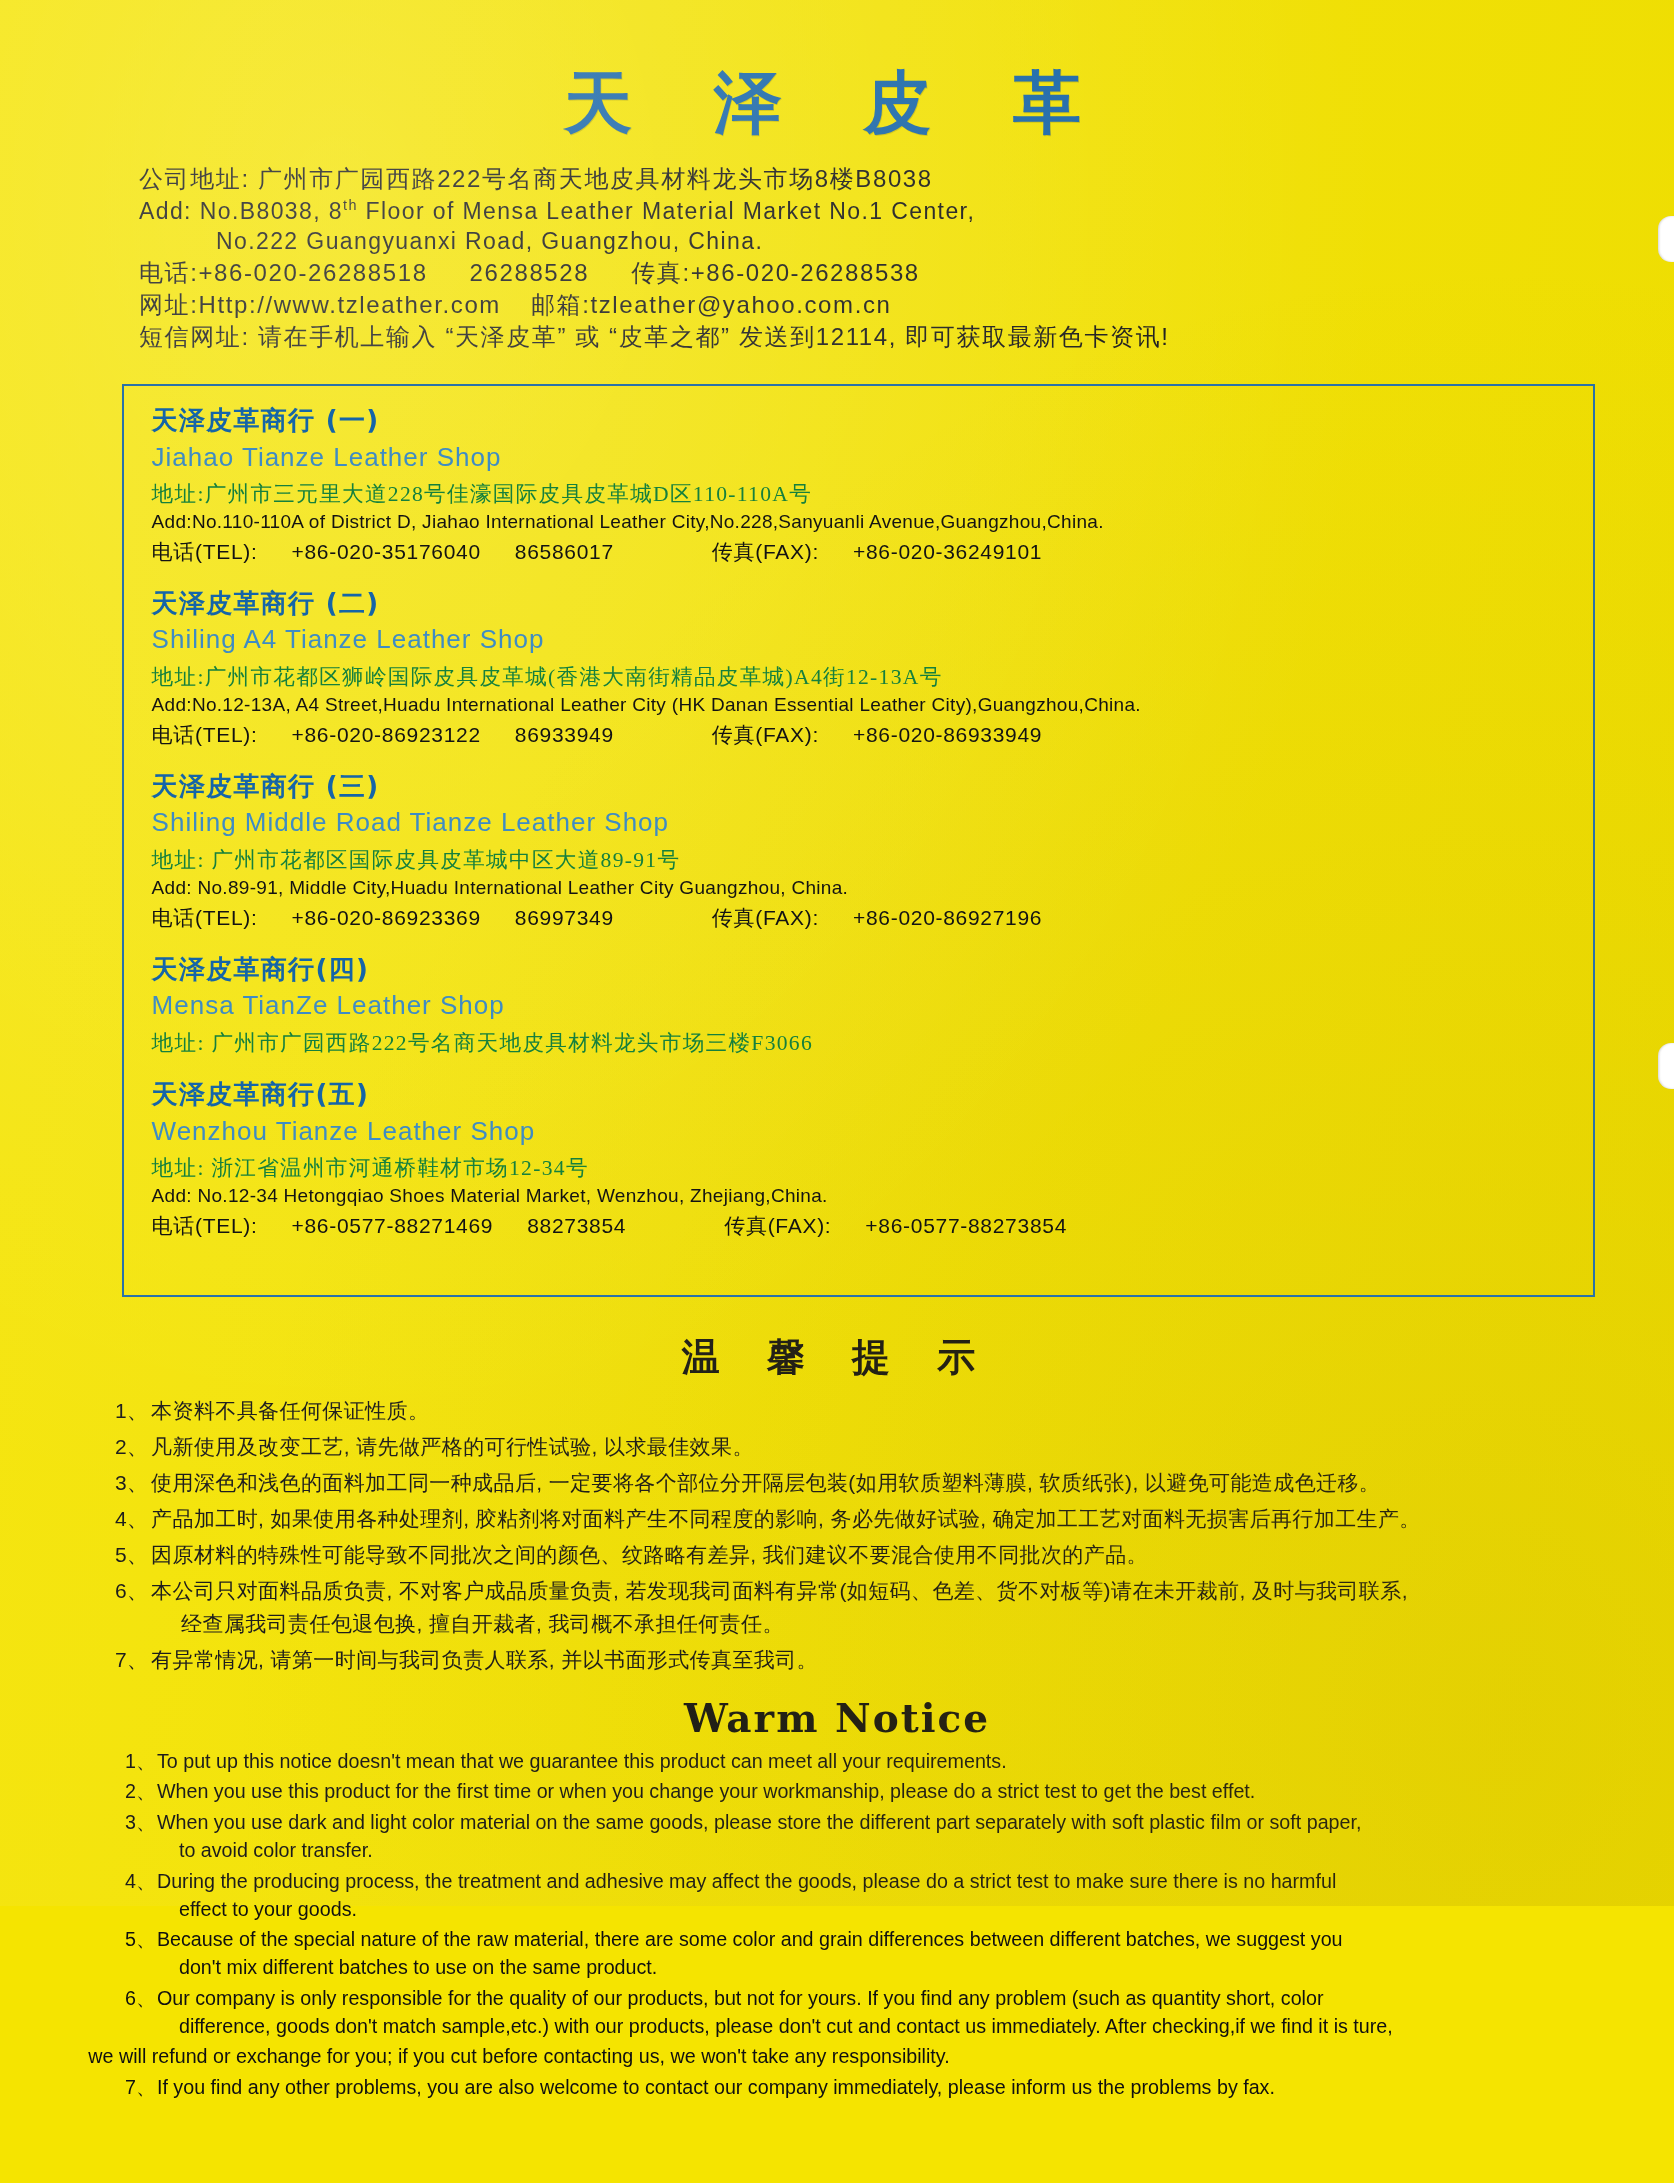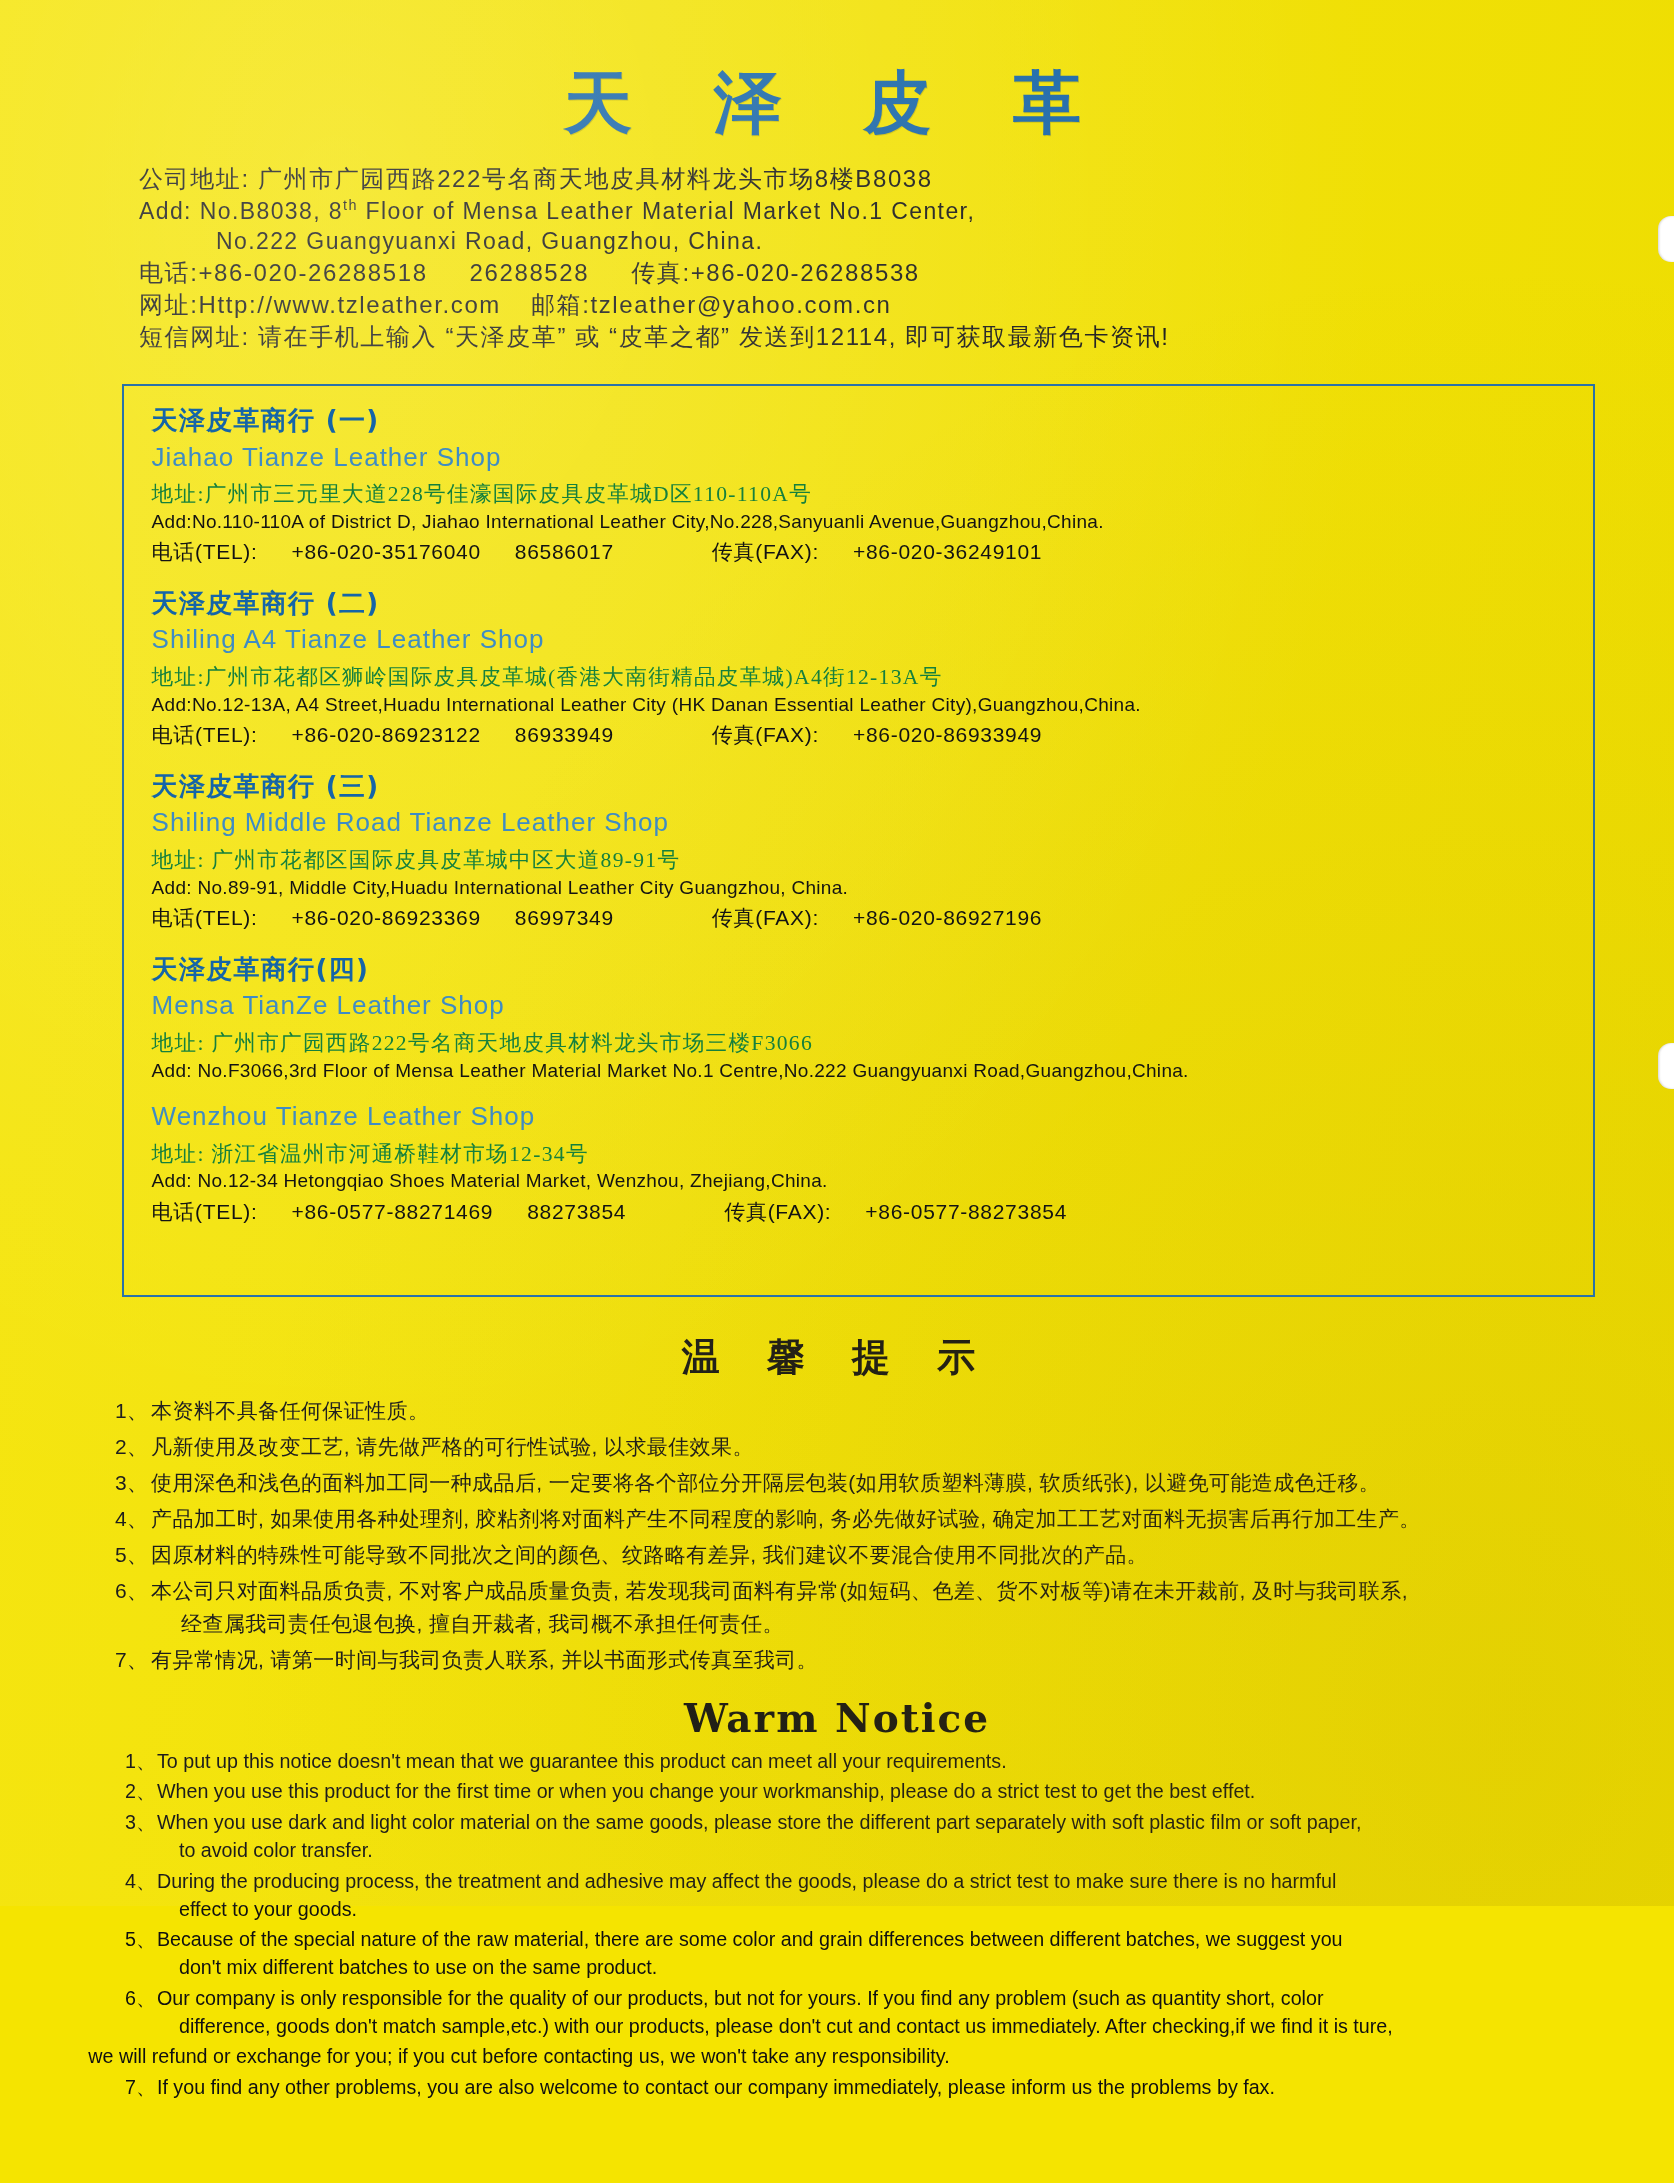--- a/index.html
+++ b/index.html
@@ -216,24 +216,24 @@
       <div class="shop-name-en">Shiling Middle Road Tianze Leather Shop</div>
       <div class="shop-addr-cn">地址: 广州市花都区国际皮具皮革城中区大道89-91号</div>
       <div class="shop-addr-en">Add: No.89-91, Middle City,Huadu International Leather City Guangzhou, China.</div>
       <div class="shop-tel"><span>电话(TEL):</span><span class="sp1"></span><span>+86-020-86923369</span><span class="sp1"></span><span>86997349</span><span class="sp2"></span><span>传真(FAX):</span><span class="sp1"></span><span>+86-020-86927196</span></div>
     </div>
 
     <div class="shop">
       <div class="shop-name-cn">天泽皮革商行(四)</div>
       <div class="shop-name-en">Mensa TianZe Leather  Shop</div>
       <div class="shop-addr-cn">地址: 广州市广园西路222号名商天地皮具材料龙头市场三楼F3066</div>
-      <div class="shop-addr-en">Add: No.F3066,3rd Floor of Mensa Leather Material Market No.1 Centre,No.222 Guangyuanxi Road,Guangzhou,China.</div>
-    </div>
-
-    <div class="shop">
+    </div>
+
+    <div class="shop">
+      <div class="shop-name-cn">天泽皮革商行(五)</div>
       <div class="shop-name-en">Wenzhou Tianze Leather  Shop</div>
       <div class="shop-addr-cn">地址: 浙江省温州市河通桥鞋材市场12-34号</div>
       <div class="shop-addr-en">Add: No.12-34 Hetongqiao Shoes Material Market, Wenzhou, Zhejiang,China.</div>
       <div class="shop-tel"><span>电话(TEL):</span><span class="sp1"></span><span>+86-0577-88271469</span><span class="sp1"></span><span>88273854</span><span class="sp2"></span><span>传真(FAX):</span><span class="sp1"></span><span>+86-0577-88273854</span></div>
     </div>
 
   </div>
 
   <div class="notice-title-cn">温 馨 提 示</div>
   <div class="notice-cn-list">

